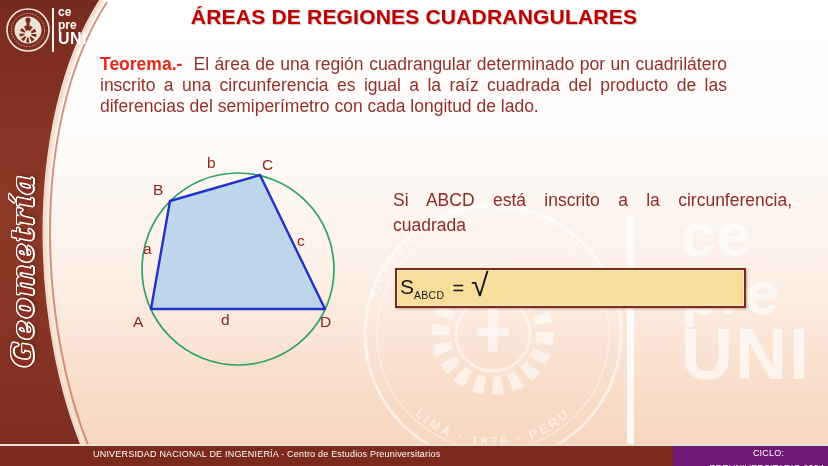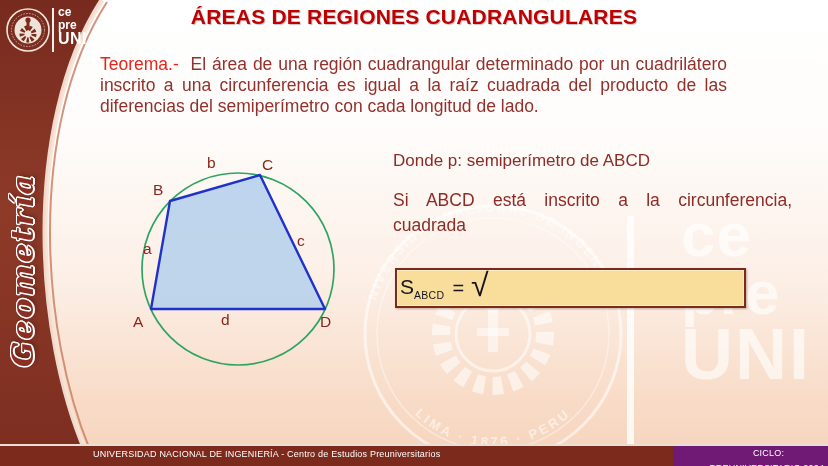--- a/index.html
+++ b/index.html
@@ -35,21 +35,21 @@
   
   .page-title{
     position:absolute; z-index:3; left:120px; right:120px; top:5px; text-align:center;
     font-size:21px; font-weight:bold; color:#c00000; letter-spacing:.2px;
     text-shadow:1px 1px 1px rgba(80,80,80,.35);
   }
   .theorem{
     position:absolute; z-index:3; left:100px; top:54px; width:627px;
     font-size:17.5px; line-height:21.2px; color:#93302b; text-align:justify;
   }
-  .theorem .tlabel{ color:#e8251b; font-weight:normal; }
+  .theorem .tlabel{ color:#e8251b; font-weight:bold; }
   .diagram{ position:absolute; z-index:3; left:123px; top:153px; }
   .where-line{
     position:absolute; z-index:3; left:393px; top:151px; width:400px;
     font-size:17px; color:#8e2b27;
   }
   .condition{
     position:absolute; z-index:3; left:393px; top:188px; width:399px;
     font-size:17.5px; line-height:25px; color:#8e2b27;
   }
   .condition .jline{ text-align:justify; text-align-last:justify; }
@@ -157,21 +157,20 @@
       <text x="30" y="42">B</text>
       <text x="139" y="17">C</text>
       <text x="197" y="174">D</text>
       <text x="20" y="101">a</text>
       <text x="84" y="15">b</text>
       <text x="174" y="93">c</text>
       <text x="98" y="172">d</text>
     </g>
   </svg>
 
-  <div class="where-line">Donde p: semiperímetro de ABCD</div>
   <div class="condition">
     <div class="jline">Si ABCD está inscrito a la circunferencia,</div>
     <div>cuadrada</div>
   </div>
 
   <div class="formula-box">
     <span class="lhs"><span>S</span><sub>ABCD</sub></span>
     <span class="eq">=</span>
     <span class="sqrt">
       <span class="rad">√</span>

